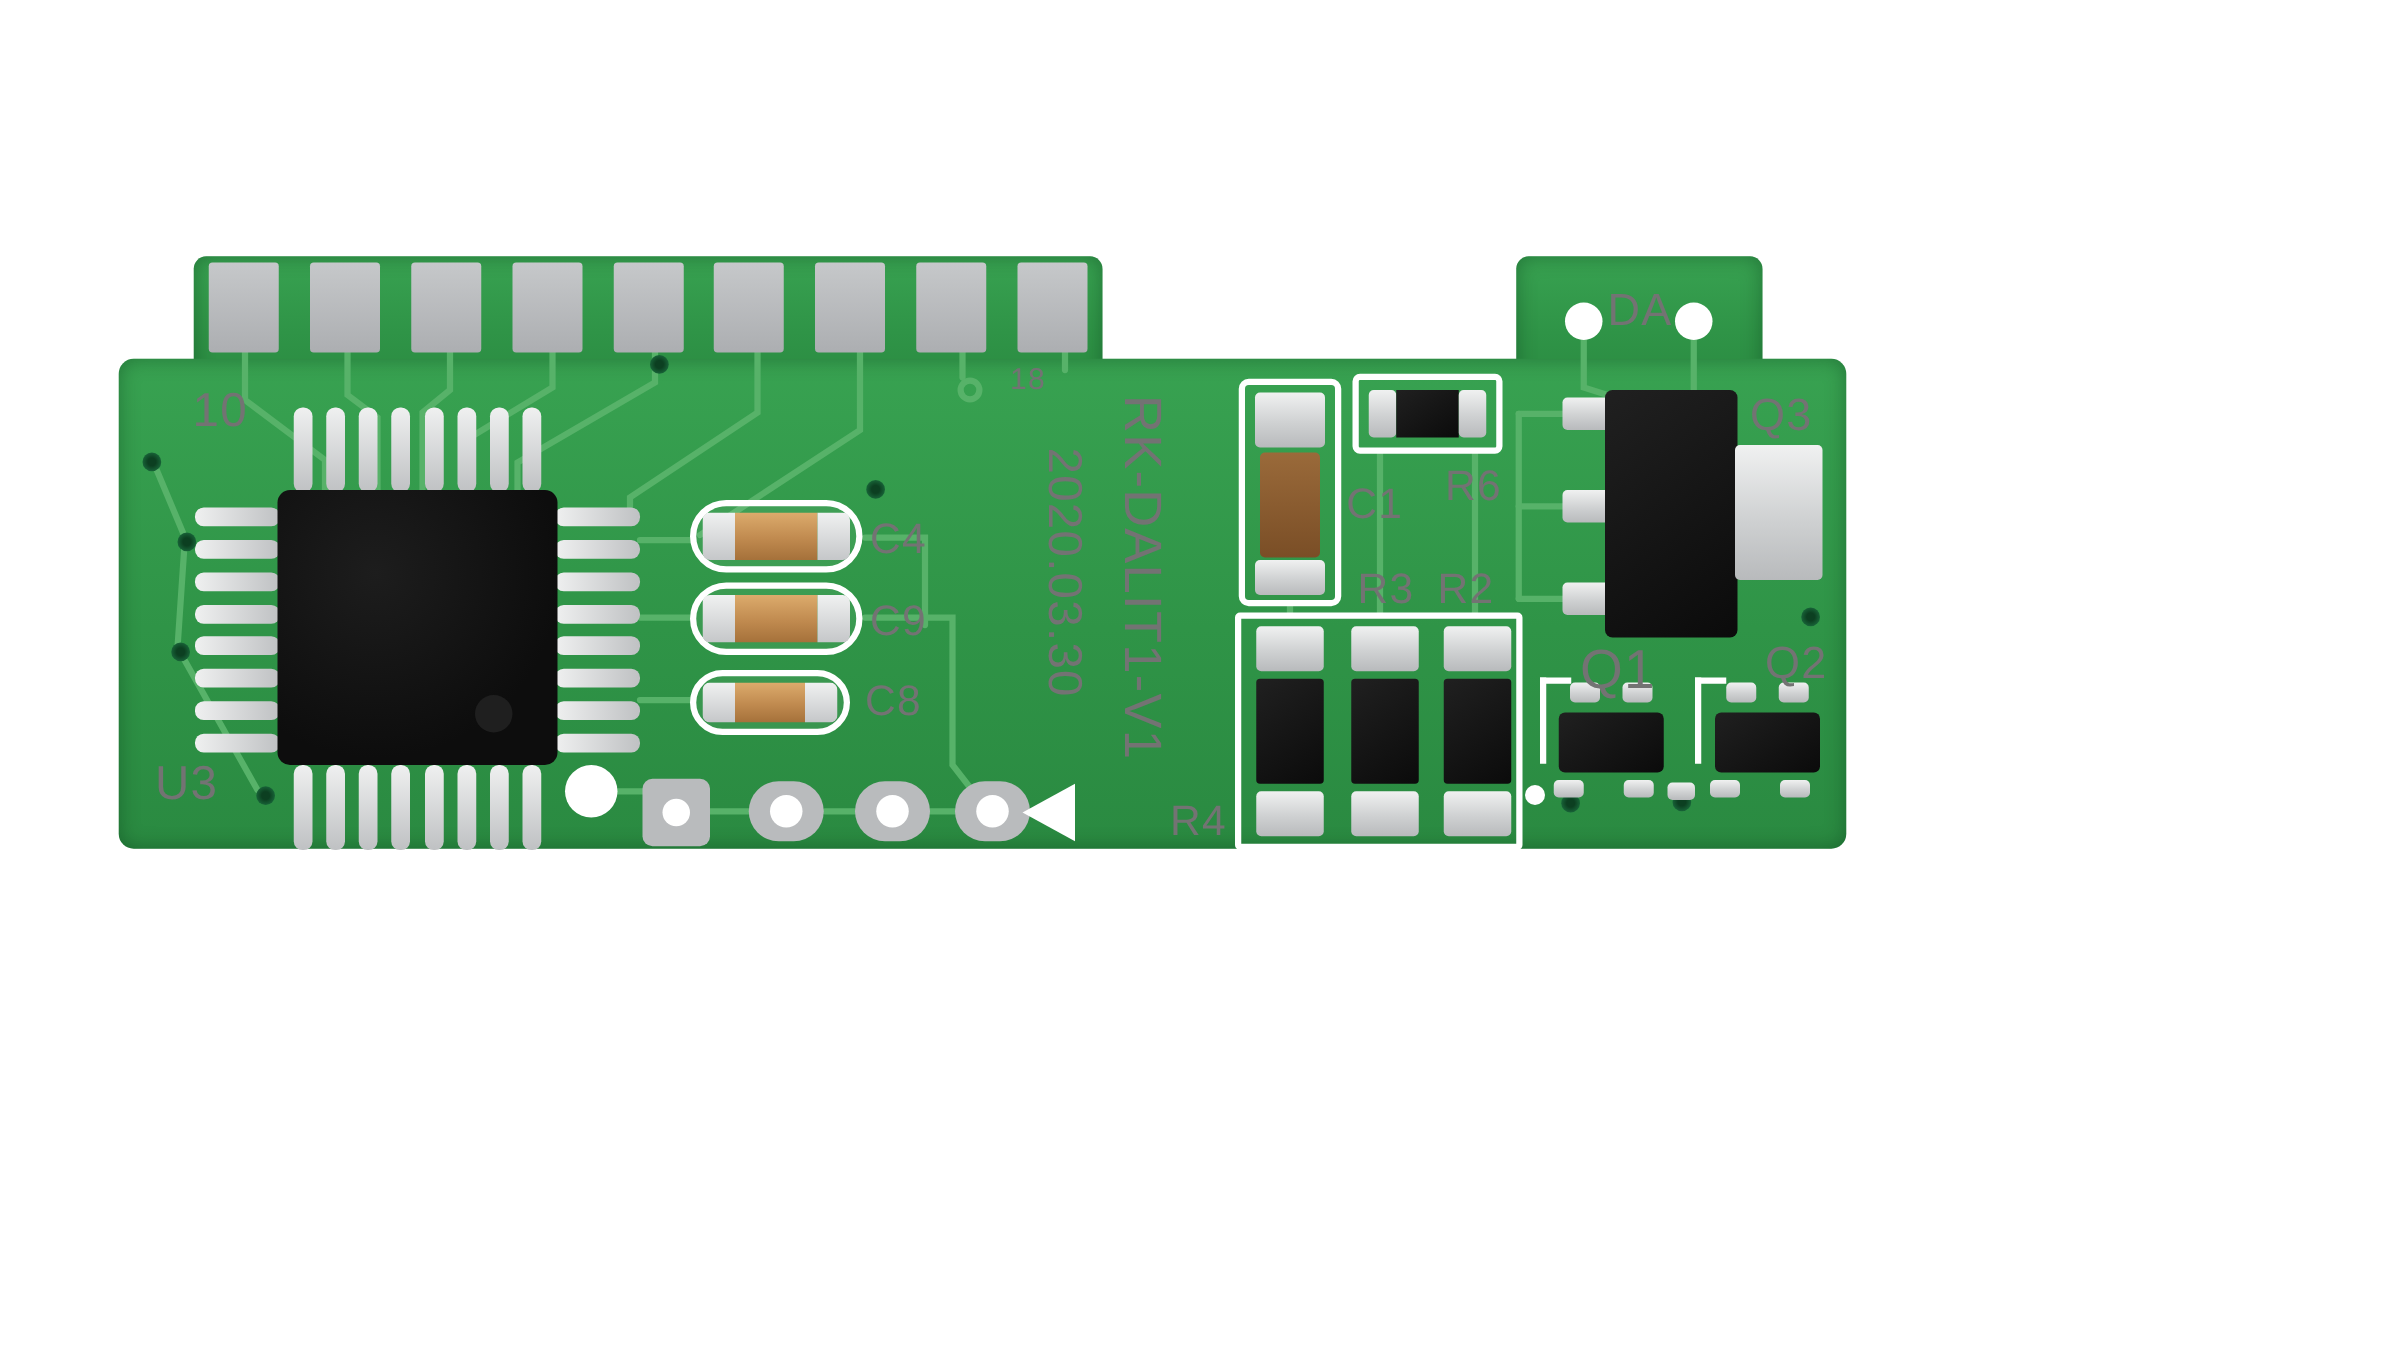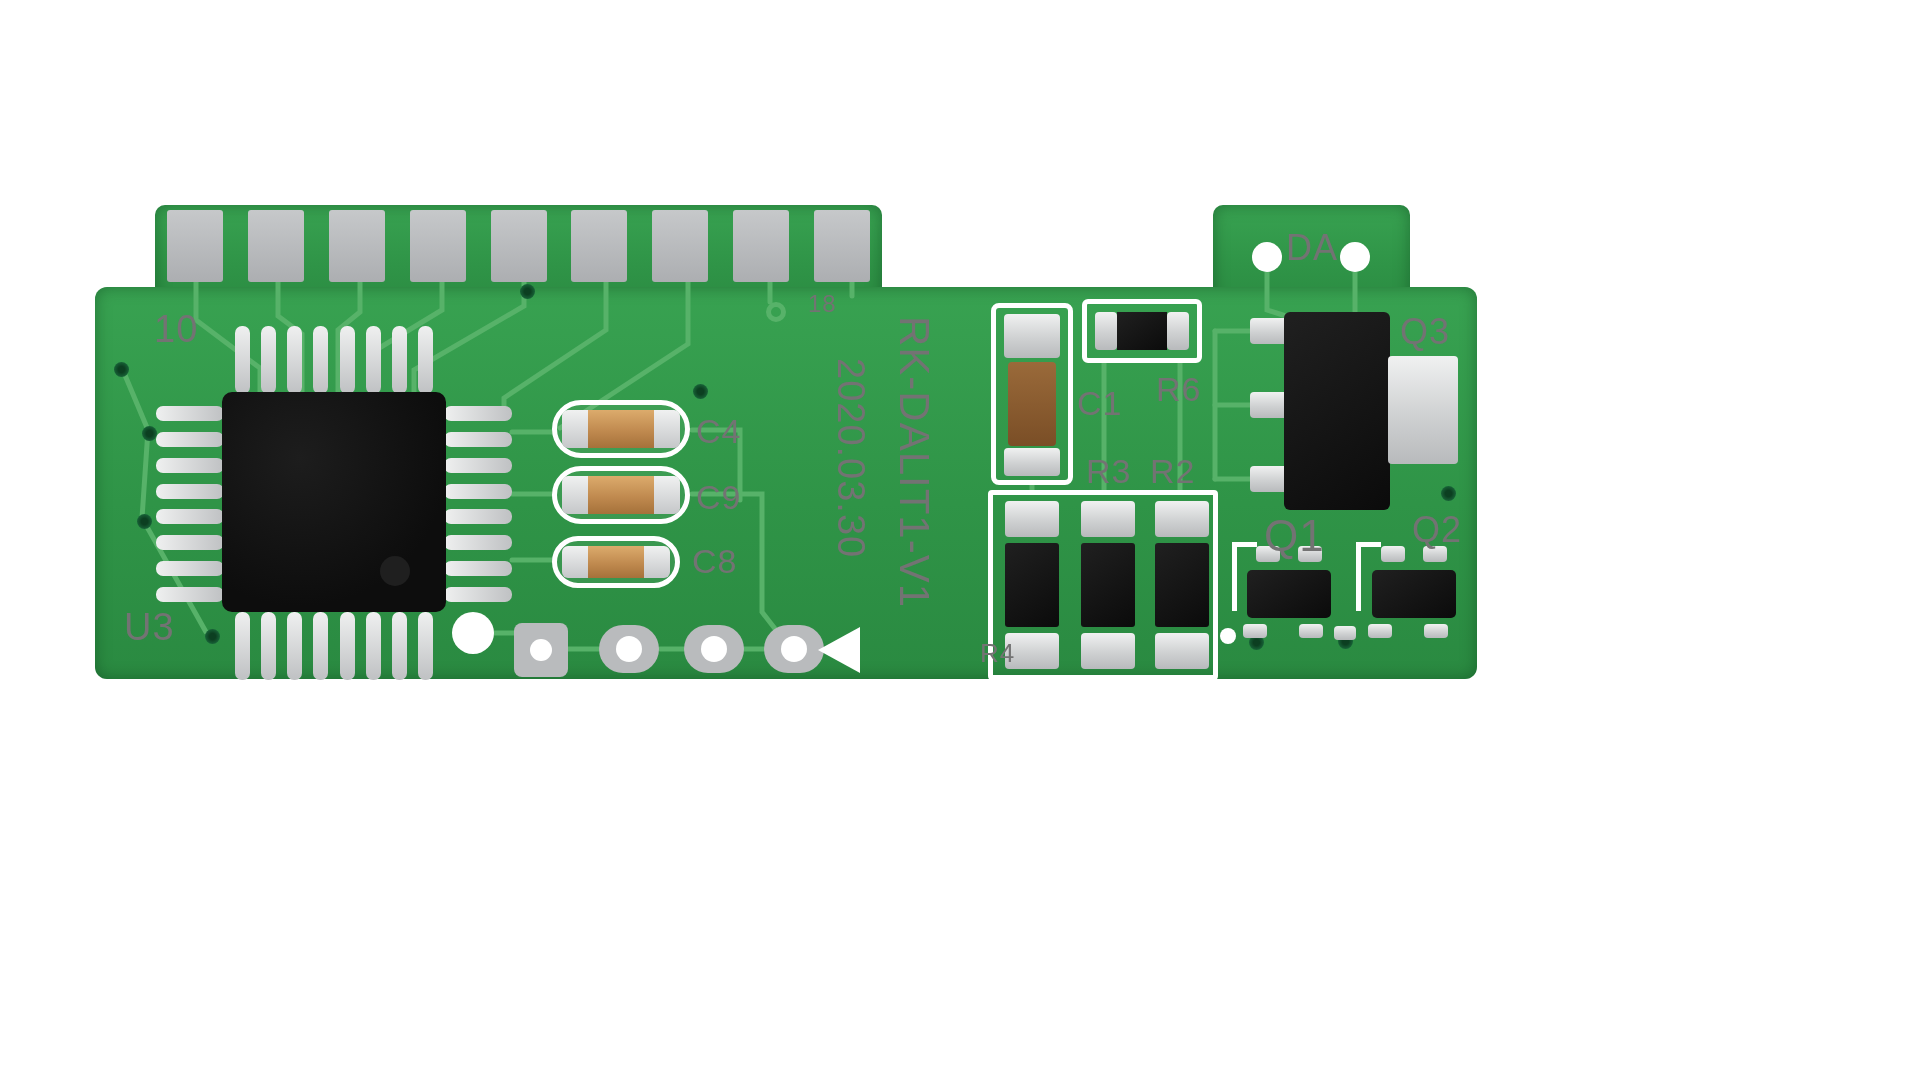--- a/index.html
+++ b/index.html
@@ -207,21 +207,21 @@
       <div class="rp silver"></div>
       <div class="rb blk"></div>
       <div class="rp silver"></div>
     </div>
     <div class="rcol" style="left:162px;top:6px;width:54px;">
       <div class="rp silver"></div>
       <div class="rb blk"></div>
       <div class="rp silver"></div>
     </div>
   </div>
-  <div class="silk" style="left:980px;top:640px;font-size:26px;">R4</div>
+  <div class="silk" style="left:936px;top:640px;font-size:34px;">R4</div>
 
   <div class="comp silver" style="left:1250px;top:318px;width:38px;height:26px;"></div>
   <div class="comp silver" style="left:1250px;top:392px;width:38px;height:26px;"></div>
   <div class="comp silver" style="left:1250px;top:466px;width:38px;height:26px;"></div>
   <div class="comp blk" style="left:1284px;top:312px;width:106px;height:198px;border-radius:6px;"></div>
   <div class="comp silver" style="left:1388px;top:356px;width:70px;height:108px;"></div>
   <div class="silk" style="left:1400px;top:314px;font-size:36px;">Q3</div>
 
   <div class="bracket" style="left:1232px;top:542px;"></div>
   <div class="comp silver" style="left:1256px;top:546px;width:24px;height:16px;"></div>

